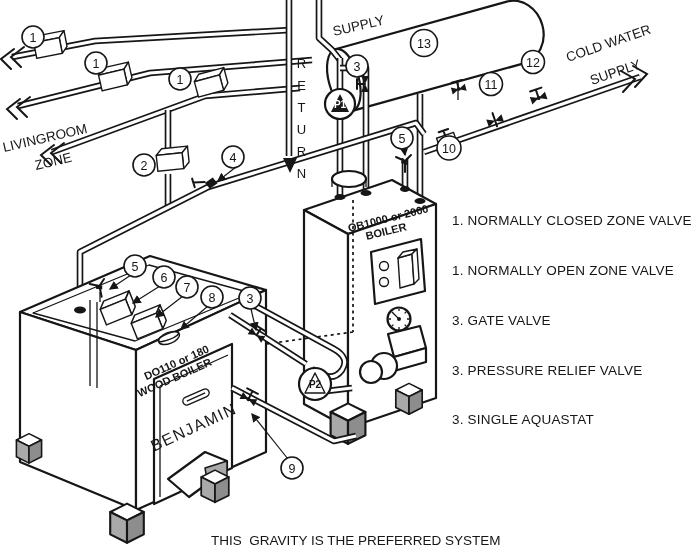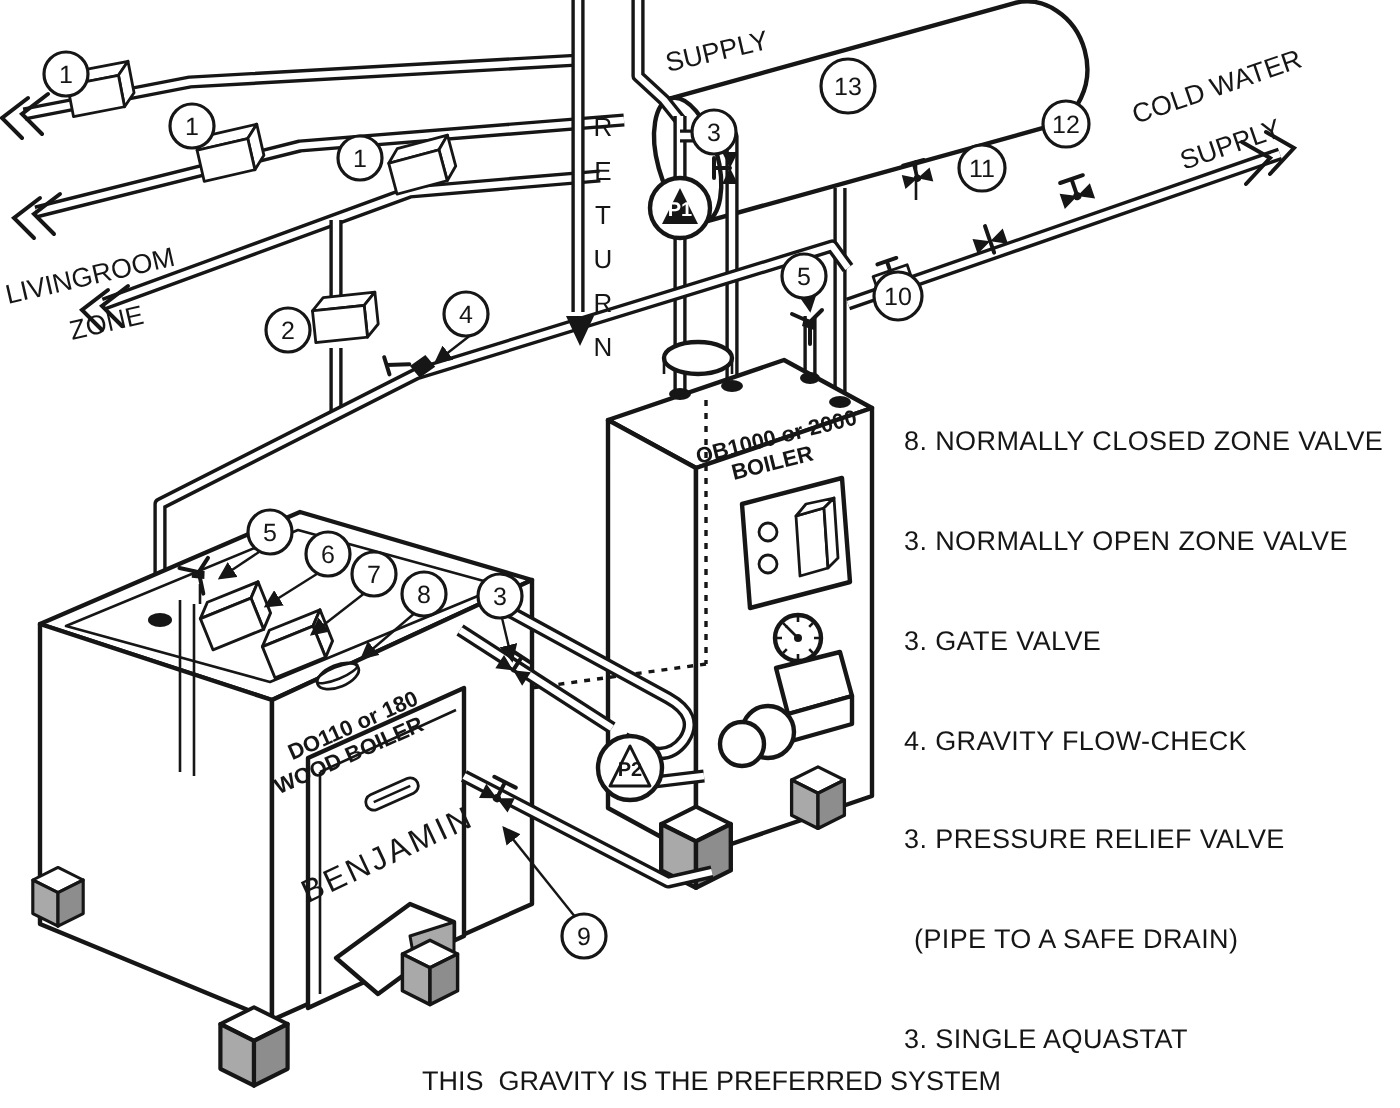--- a/index.html
+++ b/index.html
@@ -348,26 +348,24 @@
   <text class="svgtxt lblB" transform="translate(178,366) rotate(-24)">DO110 or 180</text>
   <text class="svgtxt lblB" transform="translate(176,381) rotate(-24)">WOOD BOILER</text>
   <text class="svgtxt brand" transform="translate(196,432) rotate(-25)">BENJAMIN</text>
   <text class="svgtxt lblB" transform="translate(389,222) rotate(-14)">OB1000 or 2000</text>
   <text class="svgtxt lblB" transform="translate(387,235) rotate(-14)">BOILER</text>
 </svg>
 
 <div class="vreturn">RETURN</div>
 
 <div class="legend">
-  <div>8. NORMALLY CLOSED ZONE VALVE</div>
-  <div>3. NORMALLY OPEN ZONE VALVE</div>
+  <div>1. NORMALLY CLOSED ZONE VALVE</div>
+  <div>1. NORMALLY OPEN ZONE VALVE</div>
   <div>3. GATE VALVE</div>
-  <div>4. GRAVITY FLOW-CHECK</div>
   <div>3. PRESSURE RELIEF VALVE</div>
-  <div class="ind1">(PIPE TO A SAFE DRAIN)</div>
   <div>3. SINGLE AQUASTAT</div>
   
   
   
   
   
   
   
   
   

